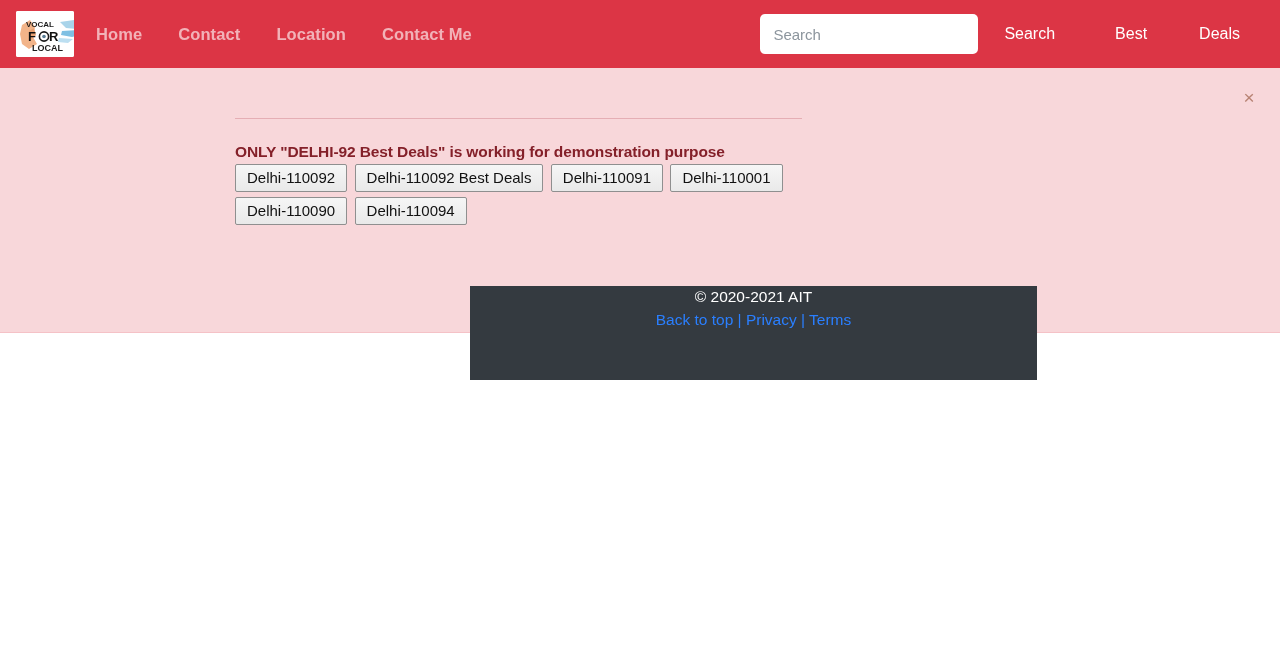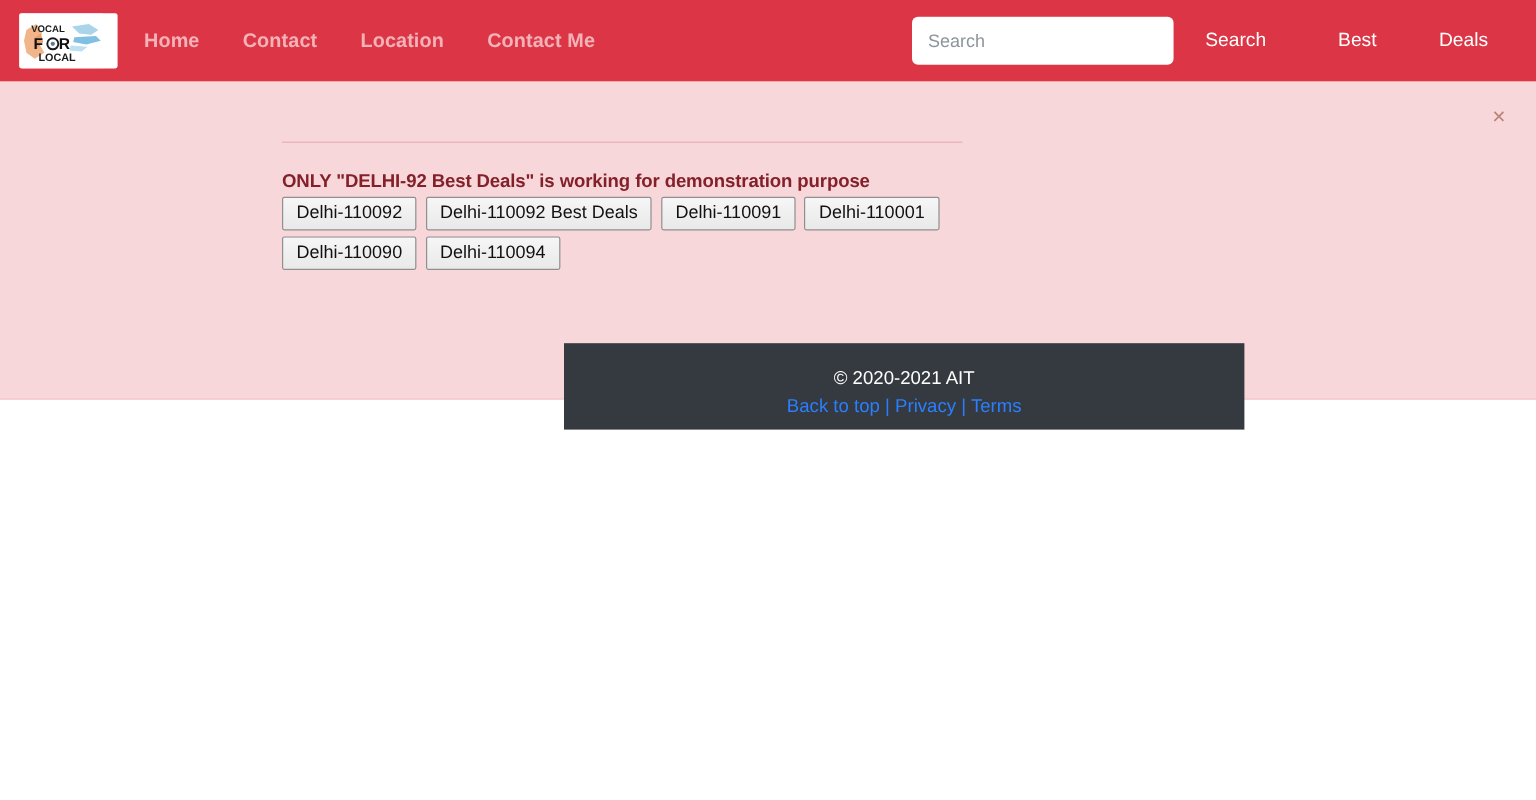--- a/index.html
+++ b/index.html
@@ -17,21 +17,21 @@
   
   .navbar {
     position: relative;
     height: 68px;
     background: #dc3545;
     display: flex;
     align-items: center;
     padding: 0 16px;
   }
   .brand {
-    width: 82px;
+    width: 58px;
     height: 46px;
     background: #ffffff;
     border-radius: 2px;
     margin-right: 22px;
     flex: 0 0 auto;
     position: relative;
     overflow: hidden;
     display: block;
   }
   .brand svg { display: block; width: 70px; height: 46px; }
@@ -151,25 +151,24 @@
     cursor: pointer;
     vertical-align: top;
   }
 
   
   .site-footer {
     position: absolute;
     left: 235px;
     top: 218px;
     width: 567px;
-    height: 72px;
+    height: 94px;
     background: #343a40;
     color: #f8f9fa;
     text-align: center;
-    padding-top: 19px;
   }
   .footer-copy {
     font-size: 15.5px;
     color: #ffffff;
     line-height: 22px;
   }
   .footer-links {
     font-size: 15.5px;
     line-height: 24px;
     color: #2a7fff;

